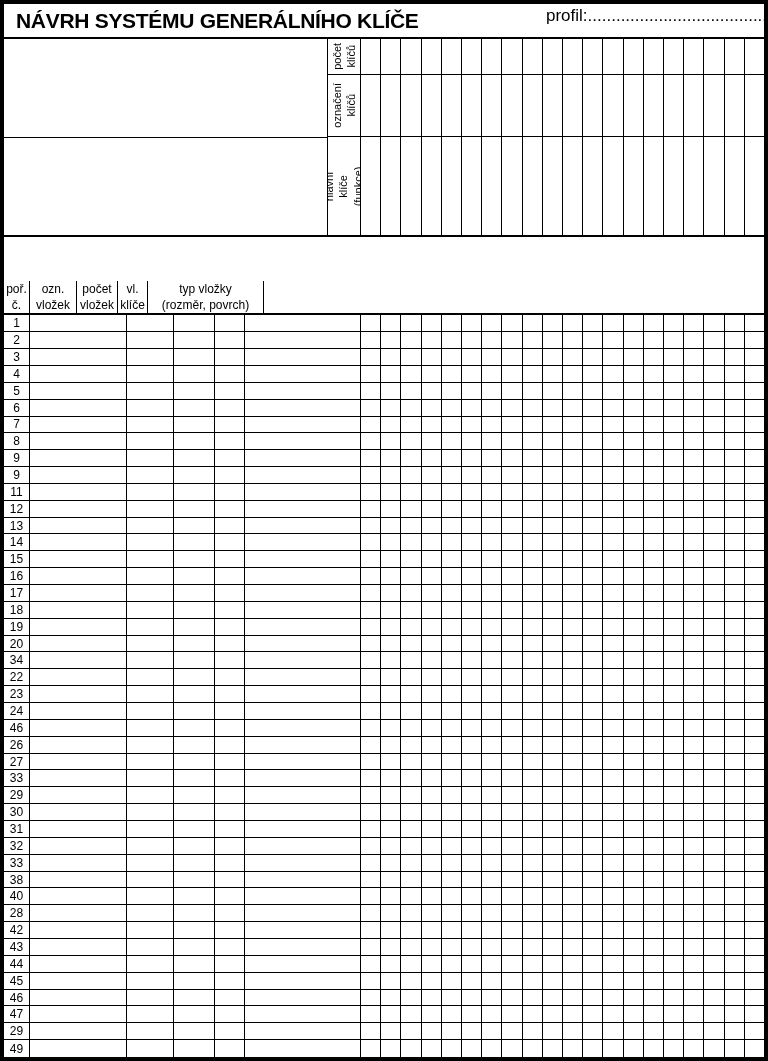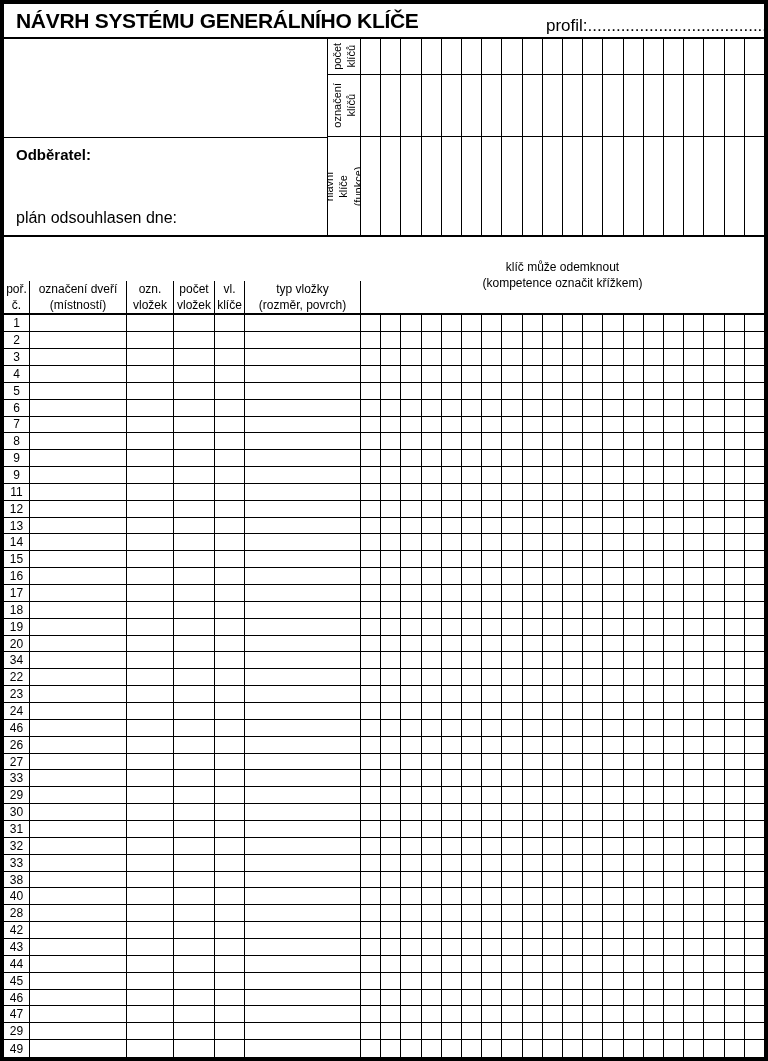--- a/index.html
+++ b/index.html
@@ -26,21 +26,21 @@
     letter-spacing: -0.3px;
     margin-left: 12px;
     white-space: nowrap;
   }
   .profil {
     margin-left: auto;
     width: 218px; height: 100%;
     display: flex; align-items: flex-end;
     font-size: 17px;
     overflow: hidden; white-space: nowrap;
-    padding-bottom: 1px;
+    padding-bottom: 11px;
   }
 
   
   .top-section {
     flex: 0 0 198px;
     border-bottom: 2px solid #000;
     display: flex;
   }
   .left-col {
     flex: 0 0 324px;
@@ -127,24 +127,20 @@
     <div class="page-title">NÁVRH SYSTÉMU GENERÁLNÍHO KLÍČE</div>
     <div class="profil">
       <span>profil:</span>
         <span>......................................</span>
     </div>
   </div>
 
   <div class="top-section">
     <div class="left-col">
       <div class="blank-box"></div>
-      <div class="customer-box">
-        <div class="customer-label">Odběratel:</div>
-        <div class="plan-label">plán odsouhlasen dne:</div>
-      </div>
     </div>
     <div class="right-col">
       <div class="trow trow-1">
         <div class="rot-cell">
           <div class="rot">počet
 klíčů</div>
         </div>
         <div class="kgrid">
             <div class="kc"></div>
             <div class="kc"></div>
@@ -223,32 +219,28 @@
             <div class="kc"></div>
             <div class="kc"></div>
           </div>
       </div>
     </div>
   </div>
 
   <div class="thead">
     <div class="hcell c-num">poř.
 č.</div>
-    <div class="hcell c-door">označení dveří
-(místností)</div>
     <div class="hcell c-ozn">ozn.
 vložek</div>
     <div class="hcell c-pocet">počet
 vložek</div>
     <div class="hcell c-vl">vl.
 klíče</div>
     <div class="hcell c-typ">typ vložky
 (rozměr, povrch)</div>
-    <div class="h-keys">klíč může odemknout
-(kompetence označit křížkem)</div>
   </div>
 
   <div class="tbody">
       <div class="brow">
         <div class="bcell c-num">1</div>
         <div class="bcell c-door"></div>
         <div class="bcell c-ozn"></div>
         <div class="bcell c-pocet"></div>
         <div class="bcell c-vl"></div>
         <div class="bcell c-typ"></div>

